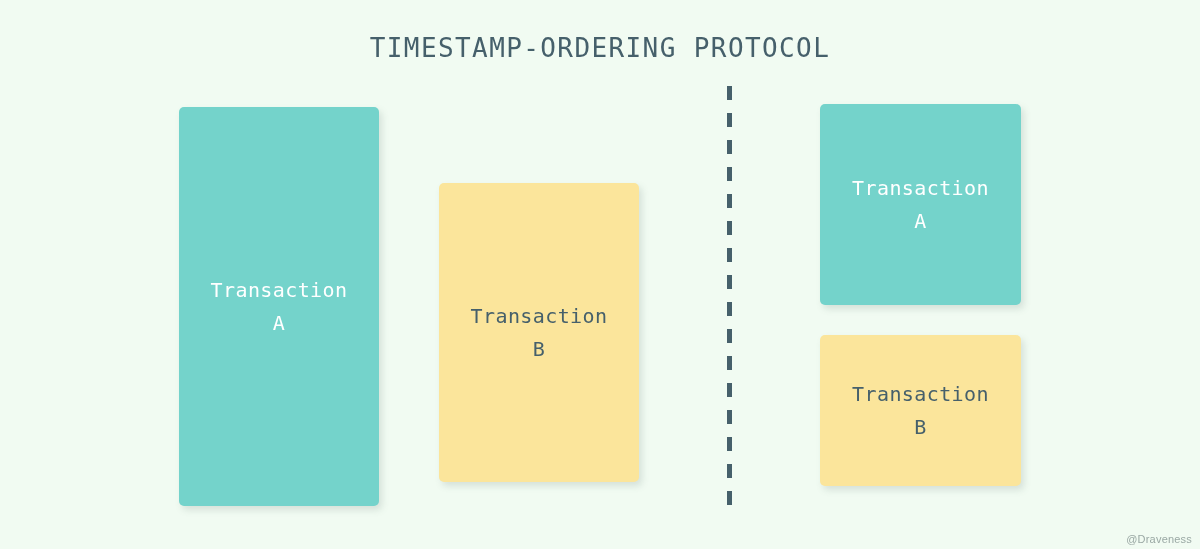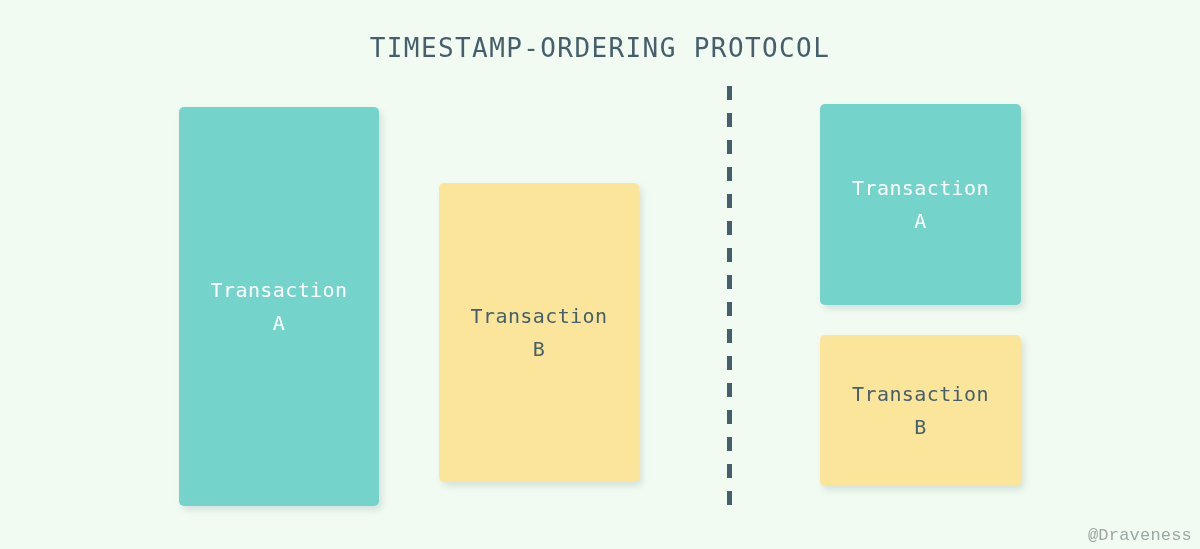--- a/index.html
+++ b/index.html
@@ -87,22 +87,22 @@
     );
     background-size: 5px 27px;
     background-repeat: repeat-y;
   }
 
   
   .watermark {
     position: absolute;
     right: 8px;
     bottom: 4px;
-    font-family: Liberation Mono, monospace;
-    font-size: 17px;
+    font-family: Liberation Sans, sans-serif;
+    font-size: 11px;
     color: #9aa8a4;
     letter-spacing: 0.2px;
     margin-left: 44px;
   }
 </style>
 </head>
 <body>
 
 <div class="canvas">
 

